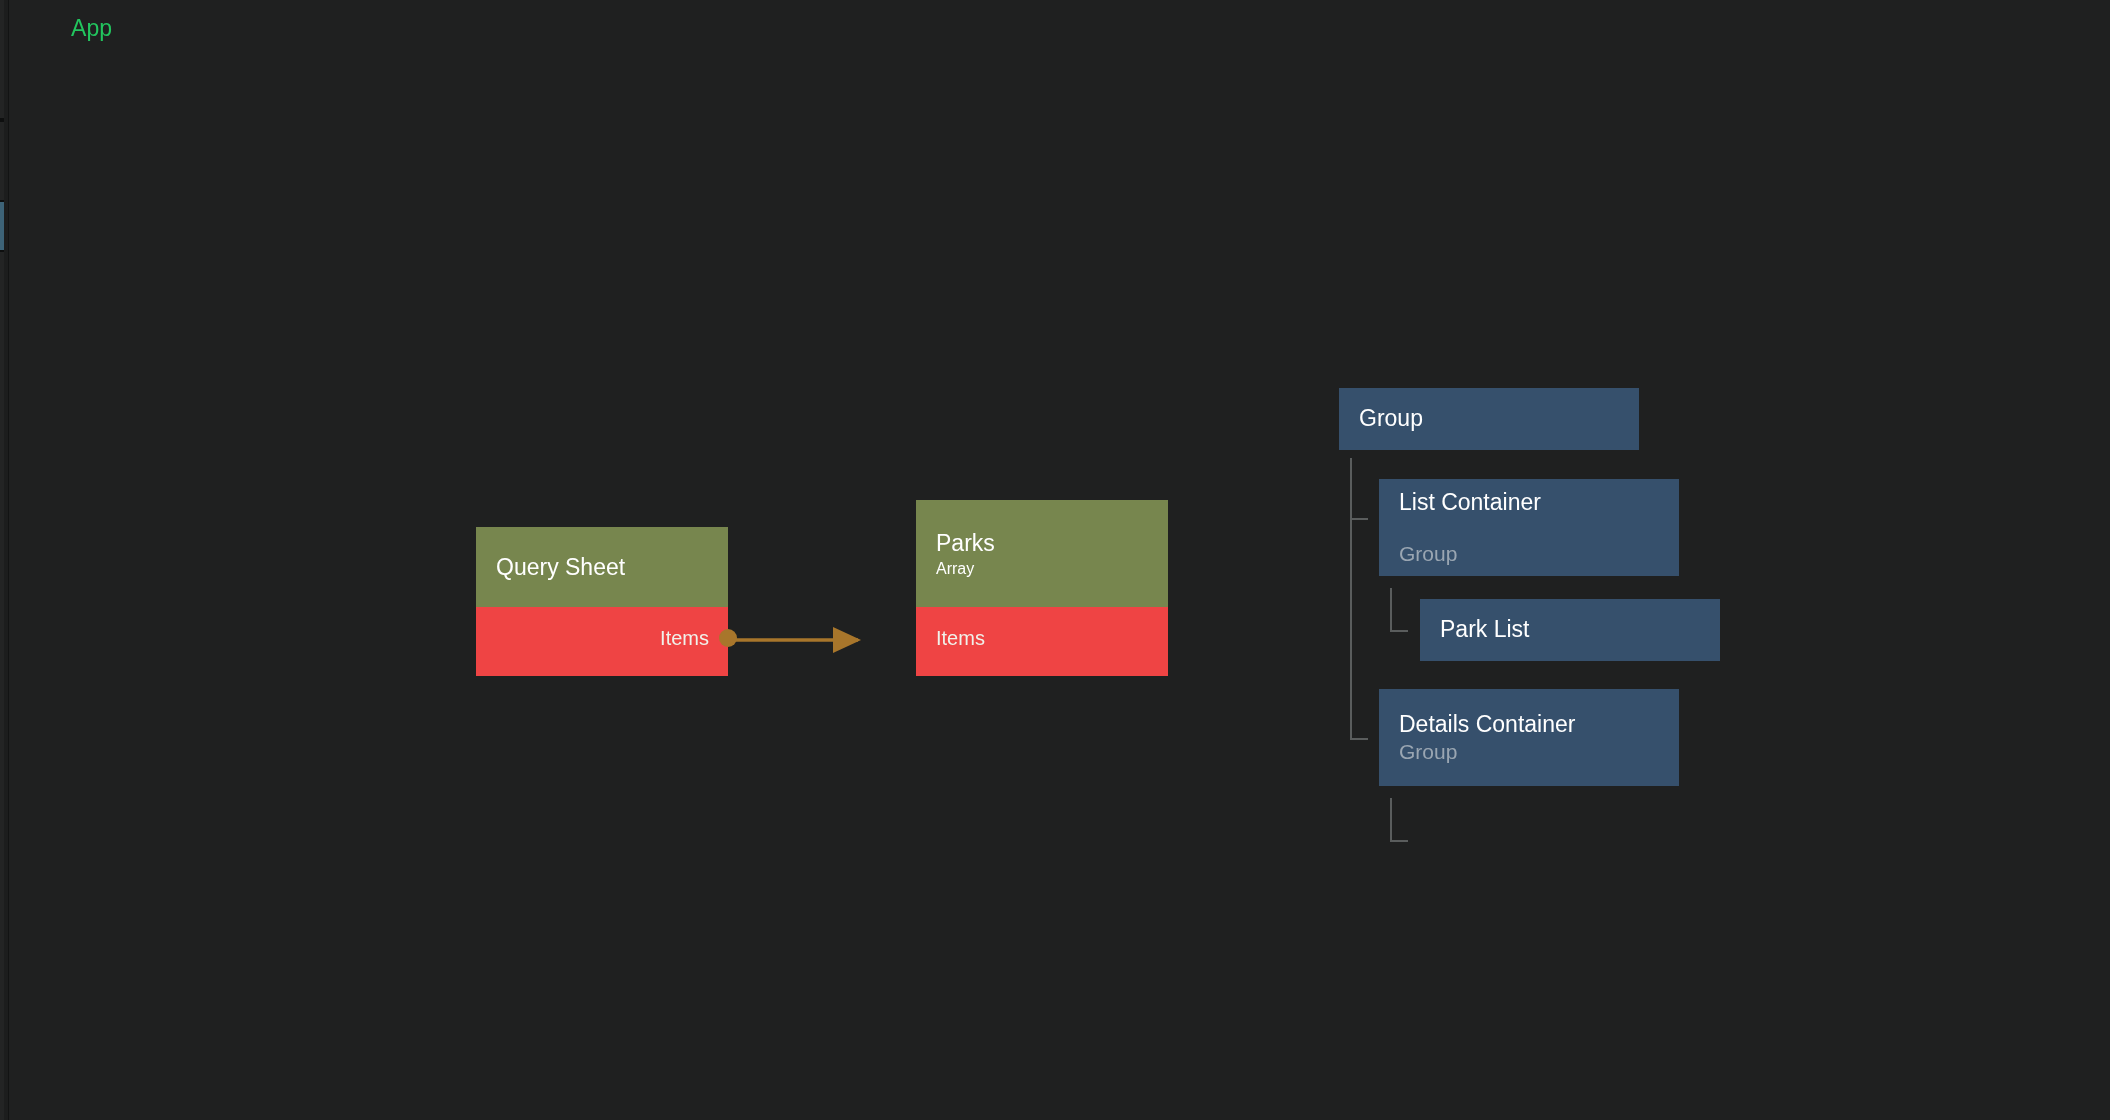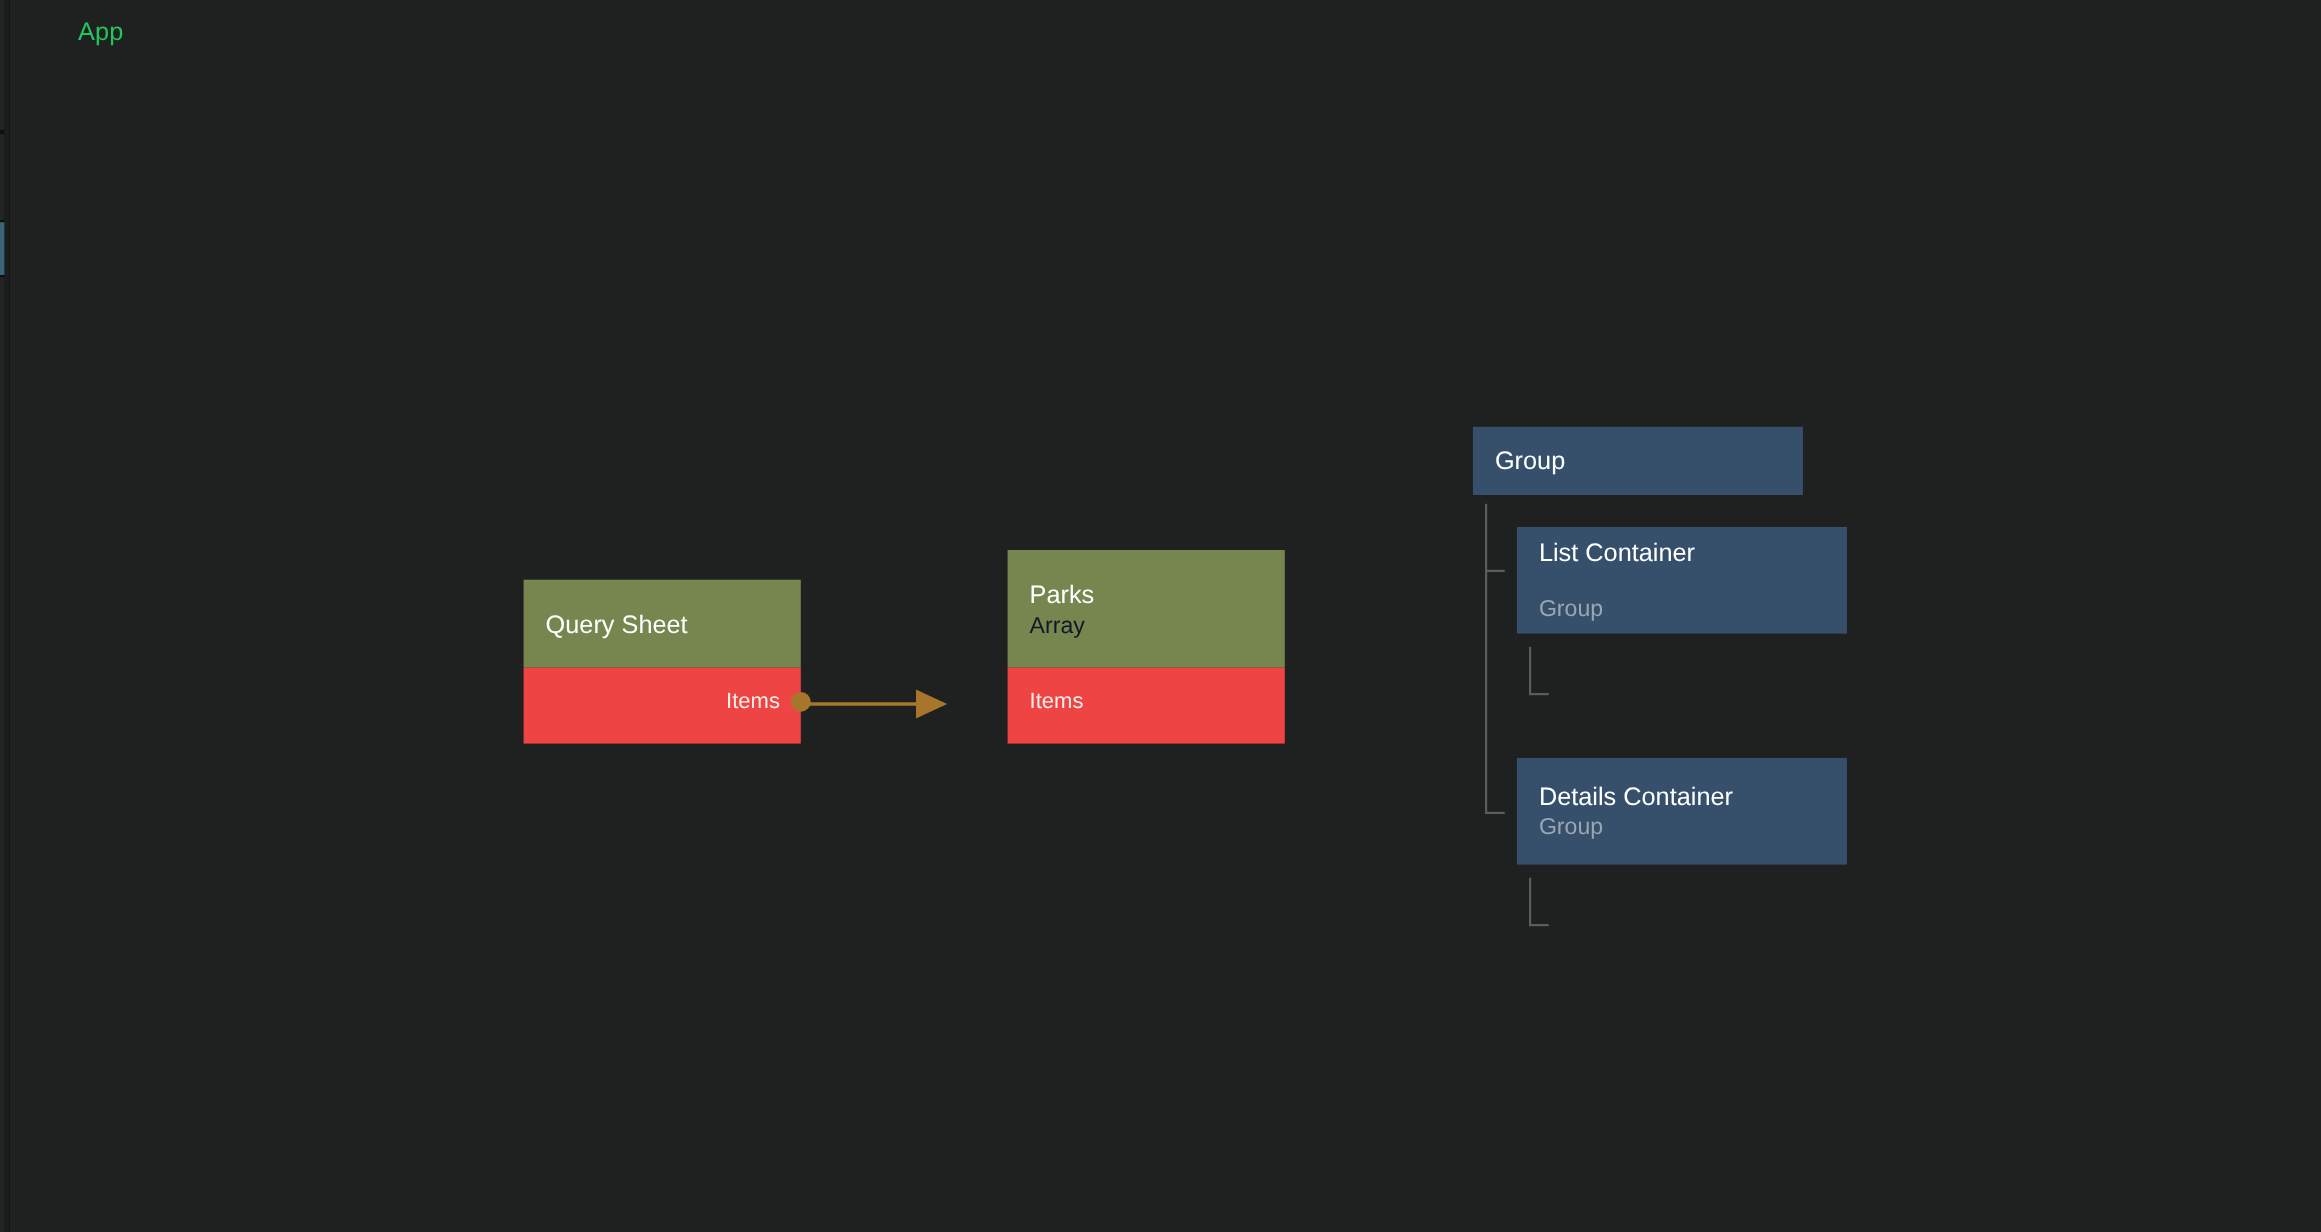--- a/index.html
+++ b/index.html
@@ -87,22 +87,22 @@
     flex-direction: column;
     justify-content: center;
   }
   .flow-node-title {
     font-size: 23px;
     color: #ffffff;
     line-height: 1.18;
     white-space: nowrap;
   }
   .flow-node-subtitle {
-    font-size: 21px;
-    color: #0f172a;
+    font-size: 16px;
+    color: #ffffff;
     line-height: 1.22;
     margin-top: 2px;
     white-space: nowrap;
   }
   .flow-node-body {
     background: #ef4444;
     flex: 1;
     position: relative;
     display: flex;
     flex-direction: column;
@@ -271,20 +271,23 @@
 
   <div class="tree-node" id="tree-group">
     <div class="tree-node-title">Group</div>
   </div>
 
   <div class="tree-node" id="tree-list-container">
     <div class="tree-node-title">List Container</div>
     <div class="tree-node-subtitle">Group</div>
   </div>
 
+  <div class="tree-node" id="tree-park-list">
+    <div class="tree-node-title">Park List</div>
+  </div>
 
   <div class="tree-node" id="tree-details-container">
     <div class="tree-node-title">Details Container</div>
     <div class="tree-node-subtitle">Group</div>
   </div>
 
 
 </div>
 
 </body></html>

